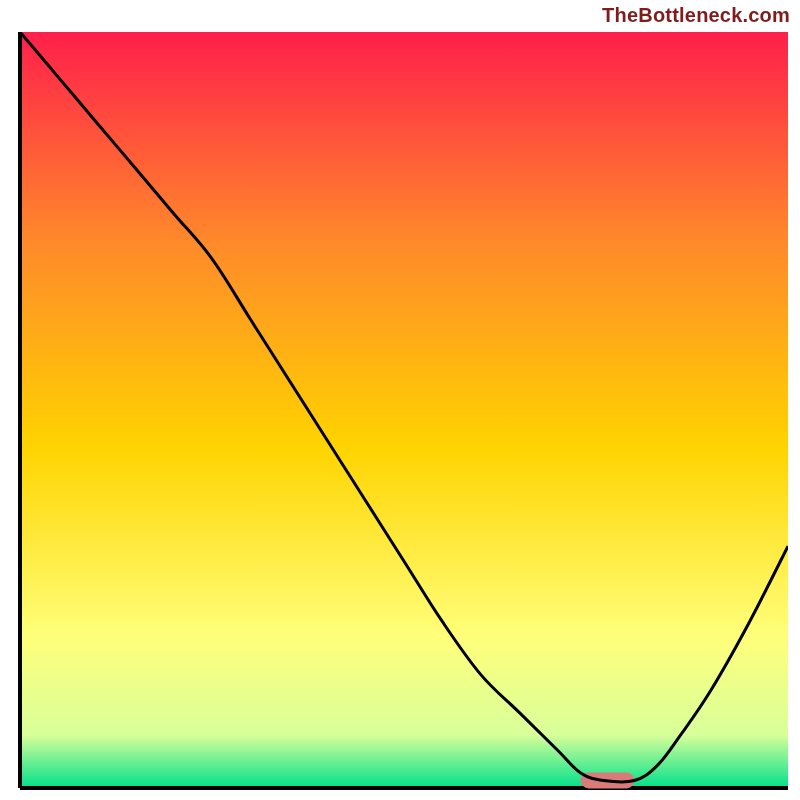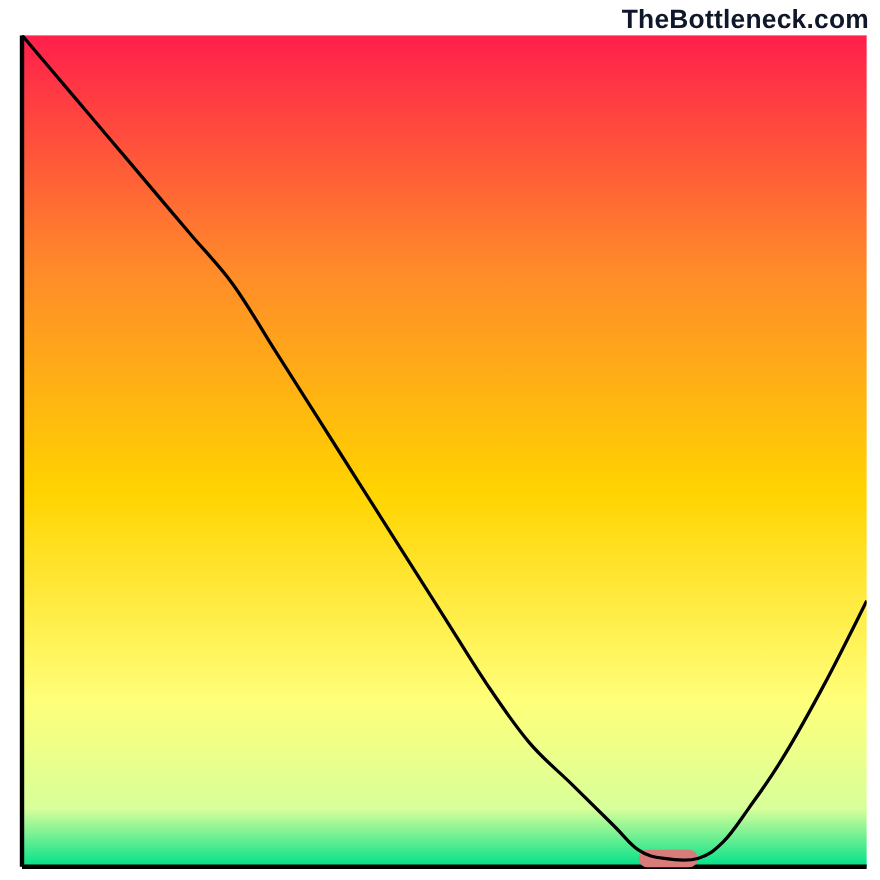--- a/index.html
+++ b/index.html
@@ -3,23 +3,23 @@
 <meta charset="utf-8">
 <style>
   * { margin: 0; padding: 0; box-sizing: border-box; }
   html, body { width: 800px; height: 800px; overflow: hidden; background: #fff; }
   .wrap { position: relative; width: 800px; height: 800px; }
   .watermark {
     position: absolute;
     top: 4px;
     right: 10px;
     font-family: Arial, Helvetica, sans-serif;
-    font-size: 24px;
+    font-size: 20px;
     font-weight: bold;
-    color: #0f172a;
+    color: #7f1d1d;
     letter-spacing: 0.2px;
     z-index: 3;
   }
   svg.plot {
     position: absolute;
     left: 16px;
     top: 32px;
     width: 772px;
     height: 760px;
     display: block;

